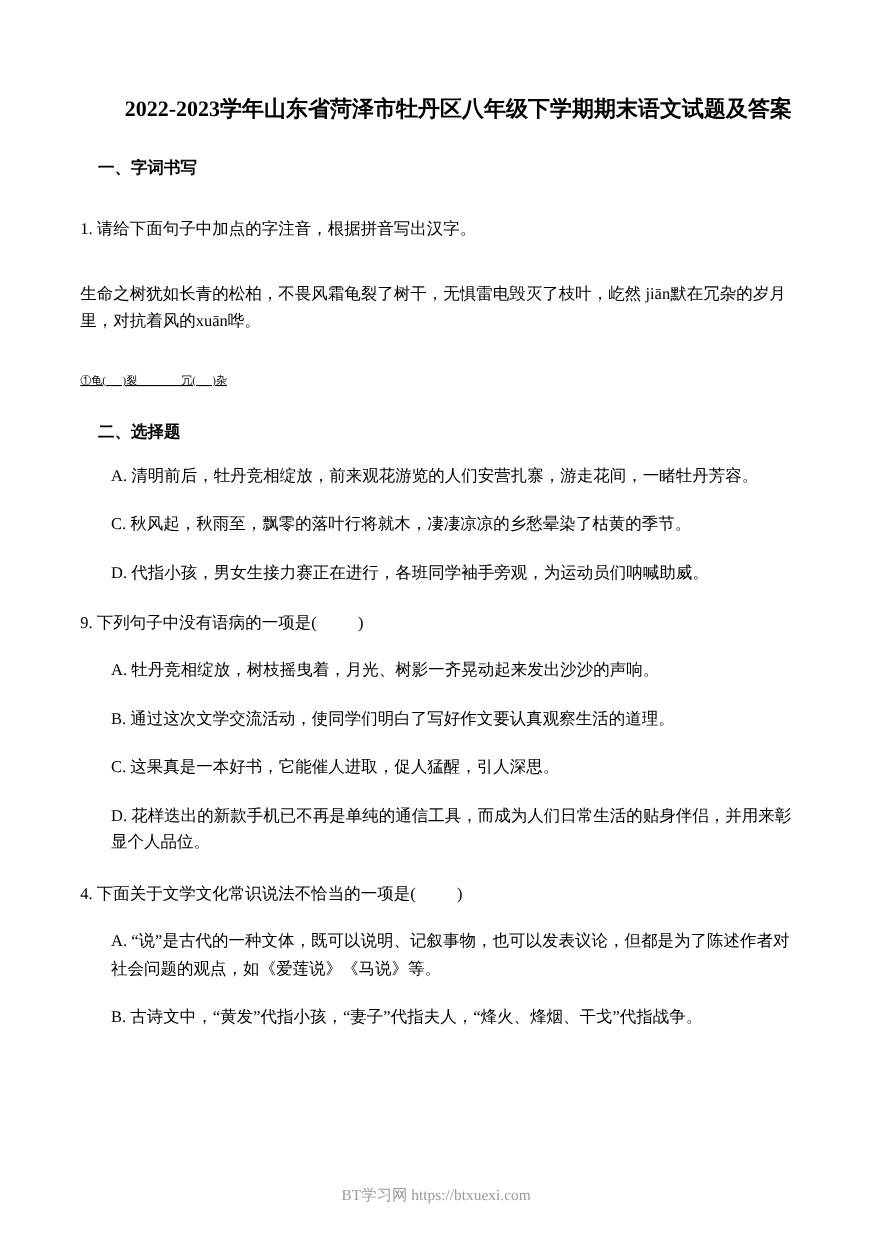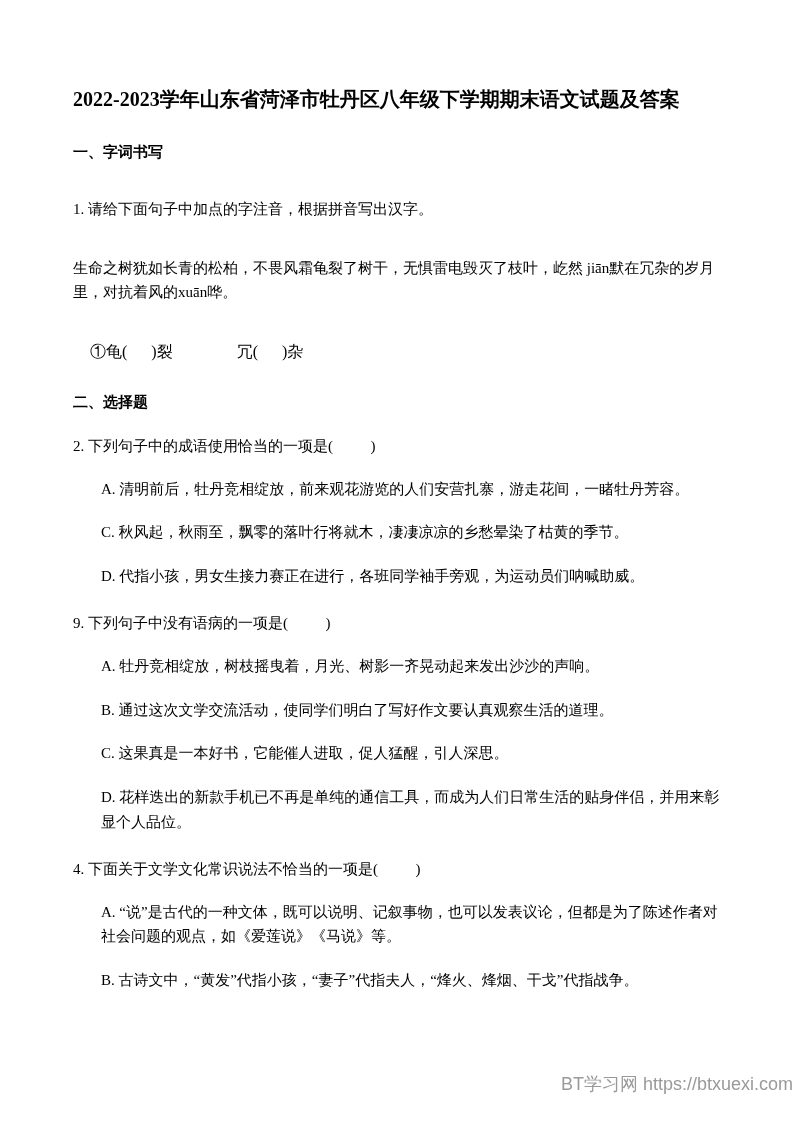--- a/index.html
+++ b/index.html
@@ -12,84 +12,84 @@
     font-family: "Liberation Serif", "DejaVu Serif", serif;
     position: relative;
     overflow: hidden;
   }
   .page {
     padding: 58px 73px 0 73px;
   }
   .doc-title {
     font-size: 20px;
     font-weight: bold;
-    text-align: left;
+    text-align: right;
     line-height: 1.55;
     margin: 26px 0 24px 0;
   }
   .section-heading {
     font-size: 15px;
     font-weight: bold;
-    margin: 28px 0 10px 0;
+    margin: 28px 0 10px 16px;
   }
   .para {
     font-size: 15px;
     line-height: 1.6;
     margin: 35px 0;
     white-space: pre-wrap;
   }
   .blank-line {
-    font-size: 16px;
+    font-size: 10px;
     line-height: 1.6;
-    margin: 24px 17px;
+    margin: 24px 0;
     white-space: pre-wrap;
+    text-decoration: underline;
   }
   .question { margin: 0; }
   .stem {
     font-size: 15px;
     line-height: 1.6;
     margin: 22px 0 18px 0;
     white-space: pre-wrap;
   }
   .options .option {
     font-size: 15px;
     line-height: 1.65;
     margin: 19px 0 19px 28px;
     white-space: pre-wrap;
   }
   .page-footer {
     position: absolute;
     left: 0;
     bottom: 26px;
     width: 100%;
-    text-align: right;
-    font-size: 18px;
+    text-align: center;
+    font-size: 14px;
     color: #9a9a9a;
-    font-family: Liberation Sans, sans-serif;
+    font-family: Liberation Serif, serif;
   }
 </style>
 </head>
 <body>
 
 <div class="page">
 
   <h1 class="doc-title">2022-2023学年山东省菏泽市牡丹区八年级下学期期末语文试题及答案</h1>
 
   <div class="section">
     <div class="section-heading">一、字词书写</div>
     <p class="para">1. 请给下面句子中加点的字注音，根据拼音写出汉字。</p>
     <p class="para">生命之树犹如长青的松柏，不畏风霜龟裂了树干，无惧雷电毁灭了枝叶，屹然 jiān默在冗杂的岁月里，对抗着风的xuān哗。</p>
     <p class="blank-line">①龟(      )裂　　　　冗(      )杂</p>
   </div>
 
   <div class="section">
     <div class="section-heading">二、选择题</div>
 
     <div class="question">
-      <p class="stem">2. 下列句子中的成语使用恰当的一项是(          )</p>
       <div class="options">
         <p class="option">A. 清明前后，牡丹竞相绽放，前来观花游览的人们安营扎寨，游走花间，一睹牡丹芳容。</p>
         <p class="option">C. 秋风起，秋雨至，飘零的落叶行将就木，凄凄凉凉的乡愁晕染了枯黄的季节。</p>
         <p class="option">D. 代指小孩，男女生接力赛正在进行，各班同学袖手旁观，为运动员们呐喊助威。</p>
       </div>
     </div>
 
     <div class="question">
       <p class="stem">9. 下列句子中没有语病的一项是(          )</p>
       <div class="options">

